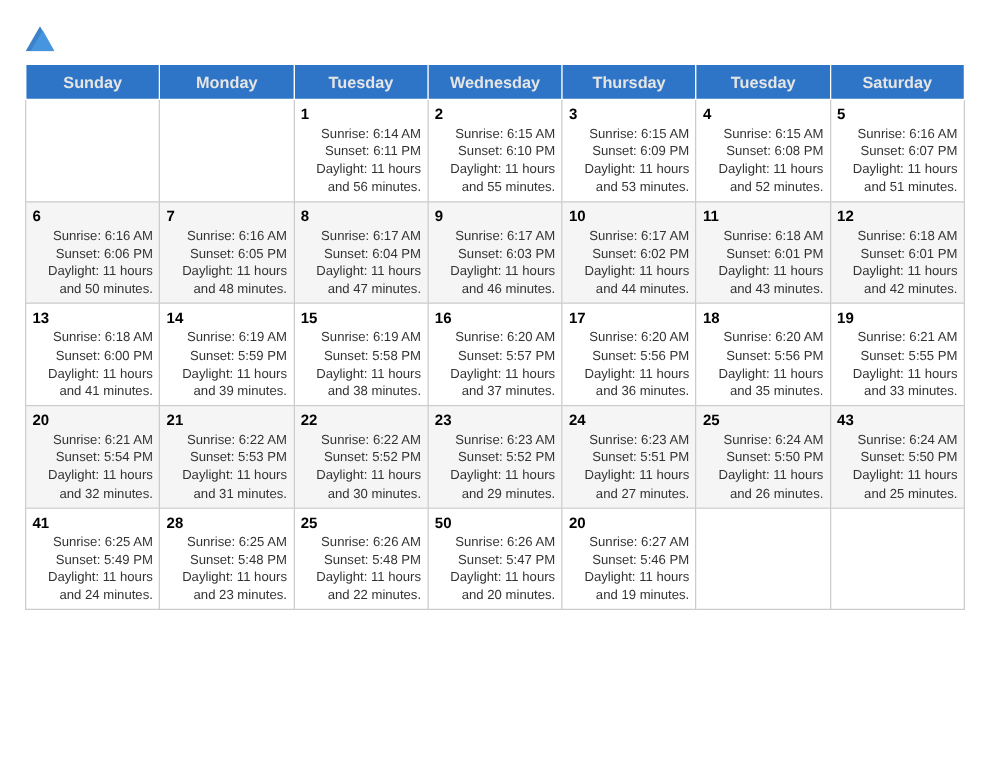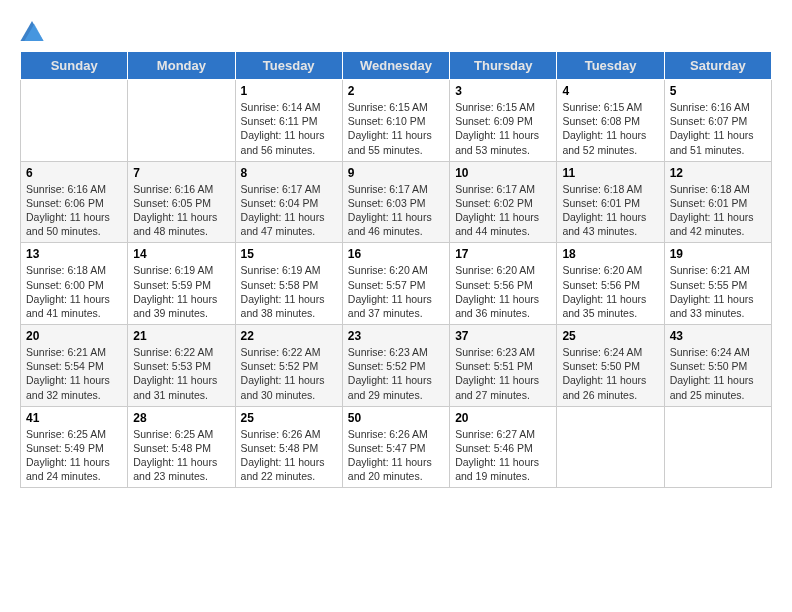--- a/index.html
+++ b/index.html
@@ -60,20 +60,21 @@
     }
     .day-number {
       font-size: 12px;
       font-weight: bold;
       margin-bottom: 2px;
     }
     .day-info {
       font-size: 10.5px;
       color: #333;
       line-height: 1.35;
+      text-align: right;
     }
     .empty-cell {
       background: #f9f9f9;
     }
     tr:nth-child(even) td {
       background-color: #f5f5f5;
     }
     tr:nth-child(odd) td {
       background-color: #fff;
     }
@@ -209,21 +210,21 @@
         </td>
         <td>
           <div class="day-number">22</div>
           <div class="day-info">Sunrise: 6:22 AM<br>Sunset: 5:52 PM<br>Daylight: 11 hours and 30 minutes.</div>
         </td>
         <td>
           <div class="day-number">23</div>
           <div class="day-info">Sunrise: 6:23 AM<br>Sunset: 5:52 PM<br>Daylight: 11 hours and 29 minutes.</div>
         </td>
         <td>
-          <div class="day-number">37</div>
+          <div class="day-number">24</div>
           <div class="day-info">Sunrise: 6:23 AM<br>Sunset: 5:51 PM<br>Daylight: 11 hours and 27 minutes.</div>
         </td>
         <td>
           <div class="day-number">25</div>
           <div class="day-info">Sunrise: 6:24 AM<br>Sunset: 5:50 PM<br>Daylight: 11 hours and 26 minutes.</div>
         </td>
         <td>
           <div class="day-number">43</div>
           <div class="day-info">Sunrise: 6:24 AM<br>Sunset: 5:50 PM<br>Daylight: 11 hours and 25 minutes.</div>
         </td>

